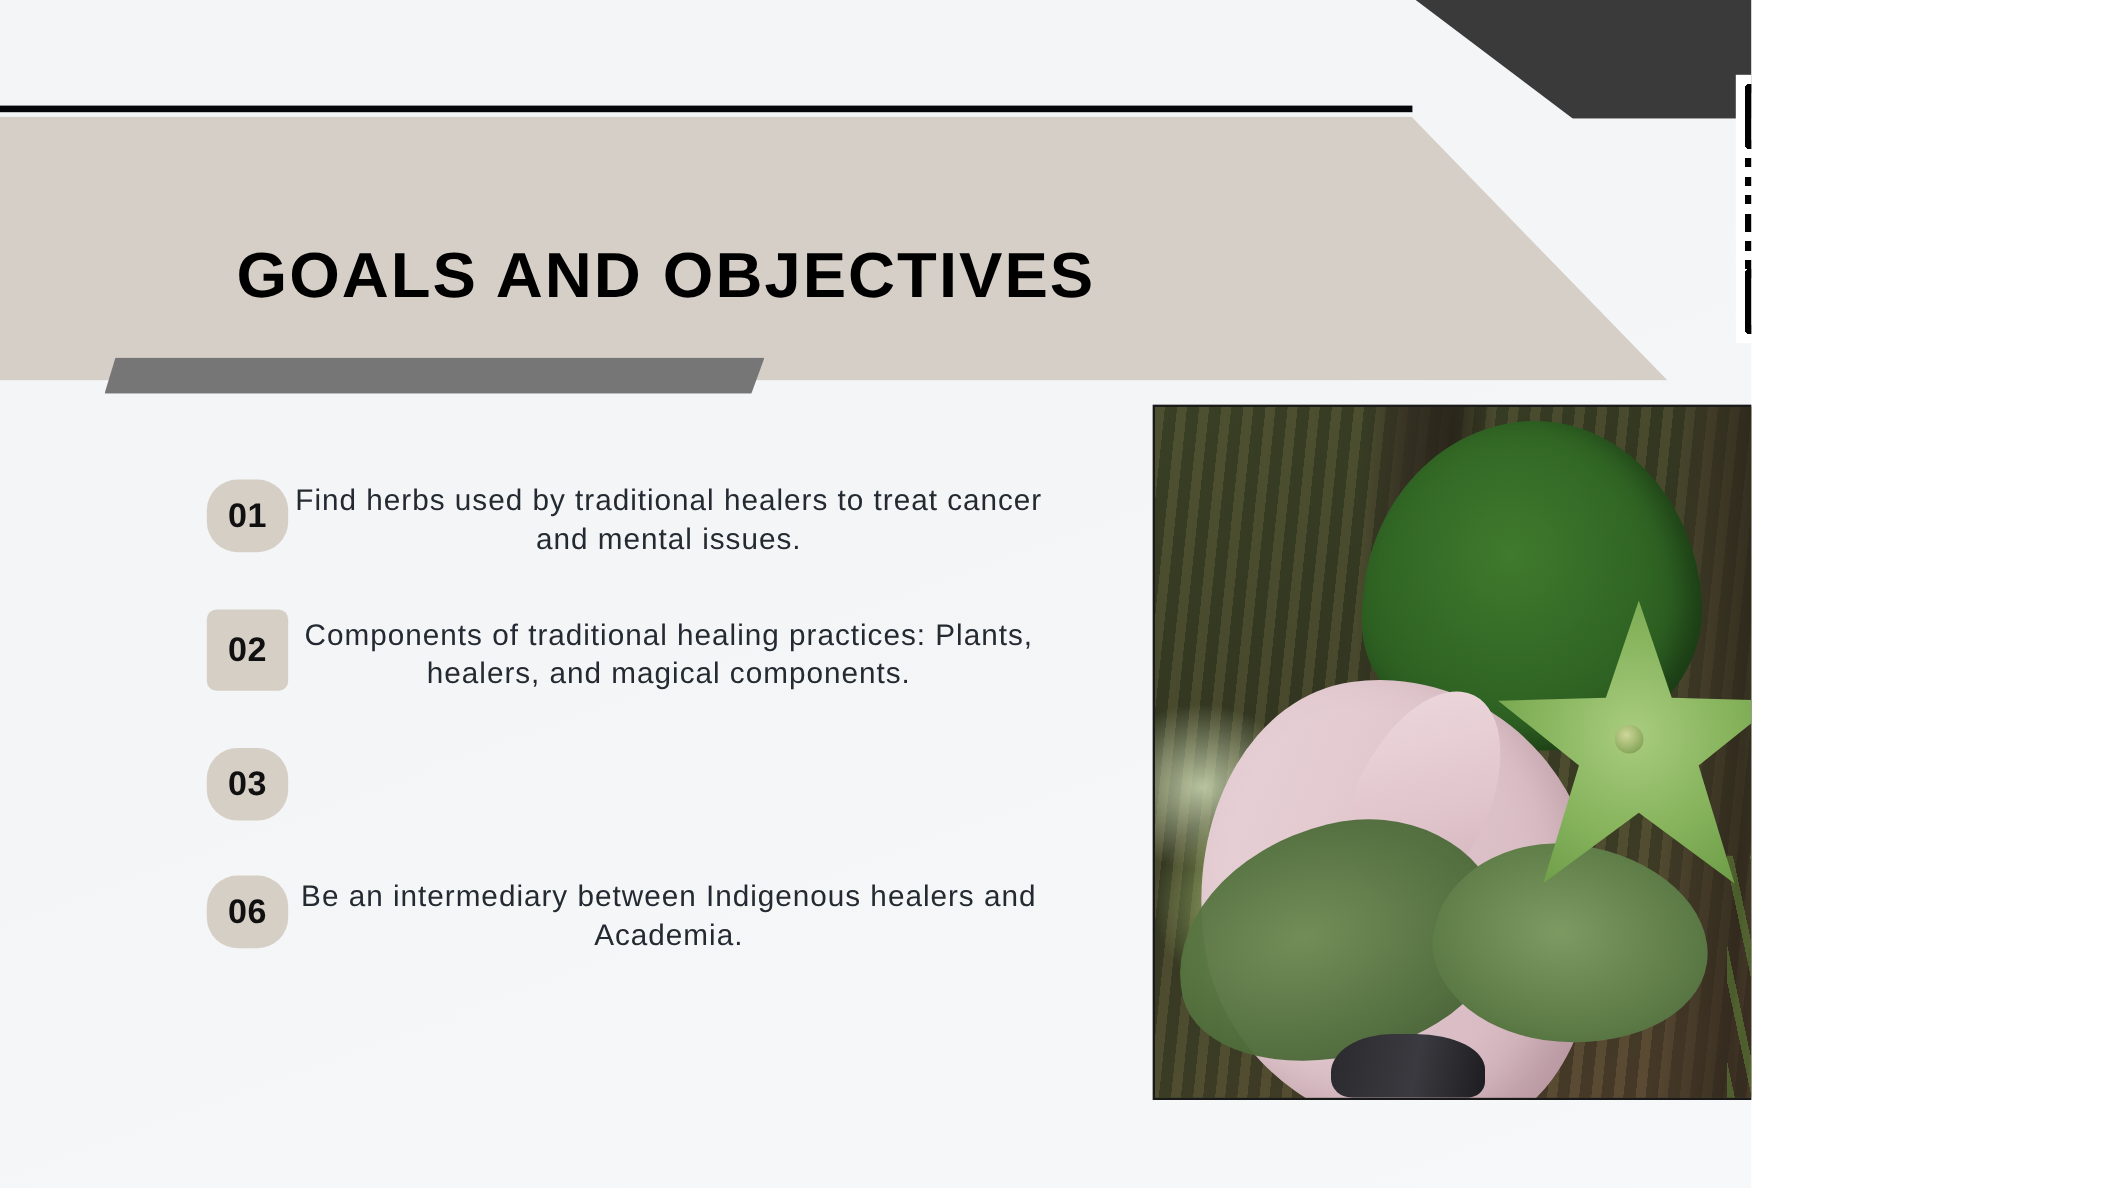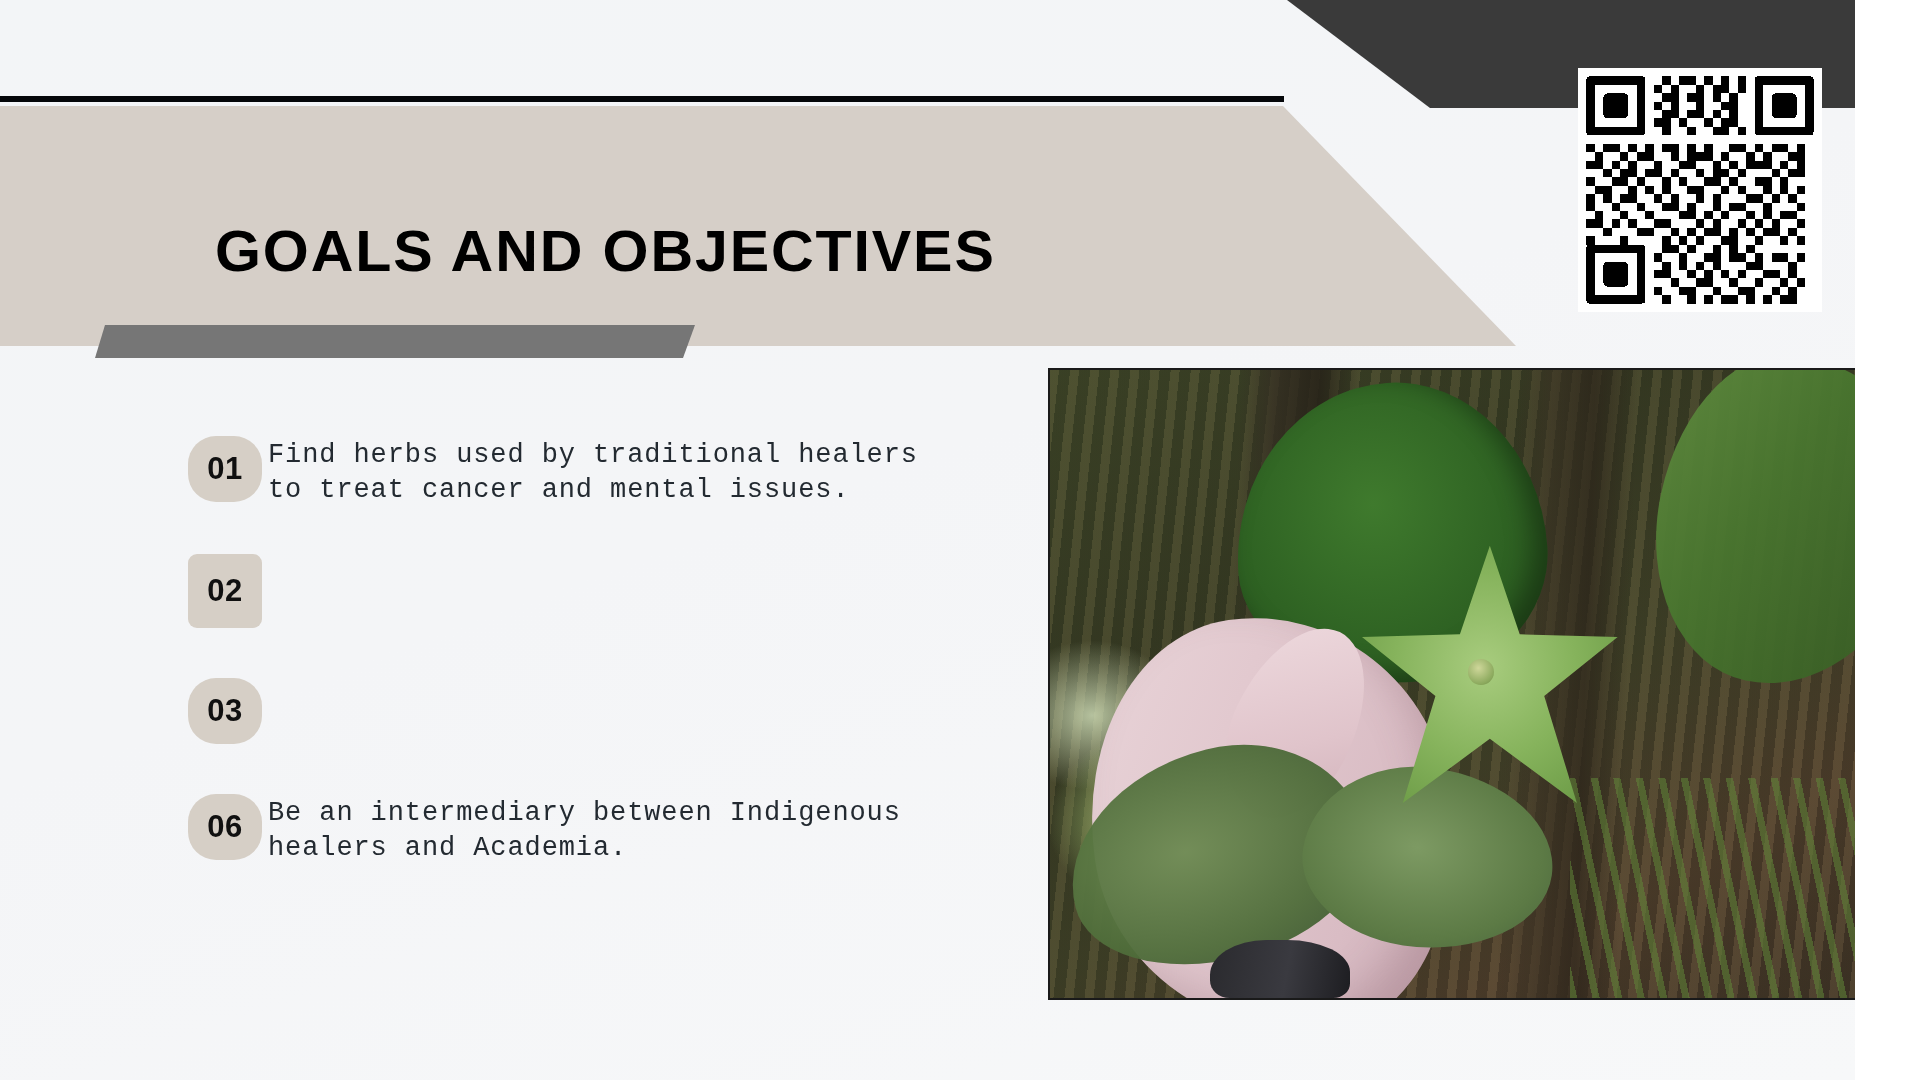--- a/index.html
+++ b/index.html
@@ -2,25 +2,26 @@
 <html><head>
 <meta charset="utf-8">
 <style>
   html, body {
     margin: 0;
     padding: 0;
     background: #ffffff;
   }
   #slide {
     position: relative;
-    width: 1855px;
+    width: 1592px;
     height: 1080px;
     overflow: hidden;
     background: #f2f4f6;
     font-family: "Liberation Sans", sans-serif;
+    text-align: center;
   }
 
   
   .bg-base {
     position: absolute;
     inset: 0;
     background: linear-gradient(160deg, #f3f5f7 0%, #f4f5f7 45%, #f7f8f9 100%);
   }
 
   
@@ -139,21 +140,21 @@
     font-family: "Liberation Sans", sans-serif;
     margin-top: 4px;
   }
   .obj-text {
     flex: 1 1 auto;
     margin-left: 6px;
     font-size: 27px;
     line-height: 1.30;
     color: #232a31;
     letter-spacing: 0.9px;
-    font-family: Liberation Mono, monospace;
+    font-family: Liberation Sans, sans-serif;
     padding-top: 6px;
   }
 
   
   .obj-row[data-rows="2"] .obj-badge { height: 66px; border-radius: 28px; }
   .obj-row[data-rows="3"] .obj-badge { height: 74px; margin-top: 0; }
 
   
   .photo-frame {
     position: absolute;
@@ -523,20 +524,21 @@
 
   <div class="objectives">
 
     <div class="obj-row" data-rows="2">
       <div class="obj-badge">01</div>
       <div class="obj-text">Find herbs used by traditional healers to treat cancer and mental issues.</div>
     </div>
 
     <div class="obj-row" data-rows="3">
       <div class="obj-badge">02</div>
+      <div class="obj-text">Components of traditional healing practices: Plants, healers, and magical components.</div>
     </div>
 
     <div class="obj-row" data-rows="2">
       <div class="obj-badge">03</div>
     </div>
 
     <div class="obj-row" data-rows="2">
       <div class="obj-badge">06</div>
       <div class="obj-text">Be an intermediary between Indigenous healers and Academia.</div>
     </div>

